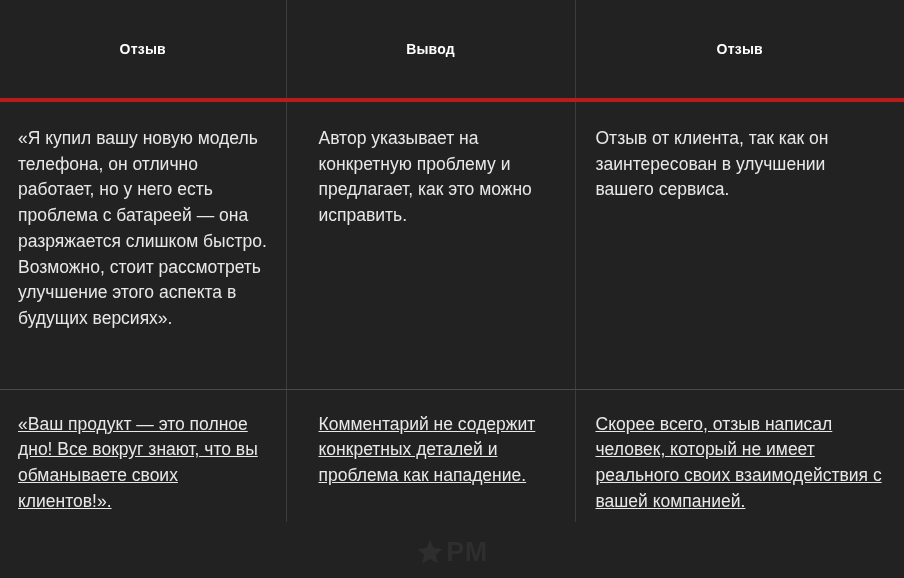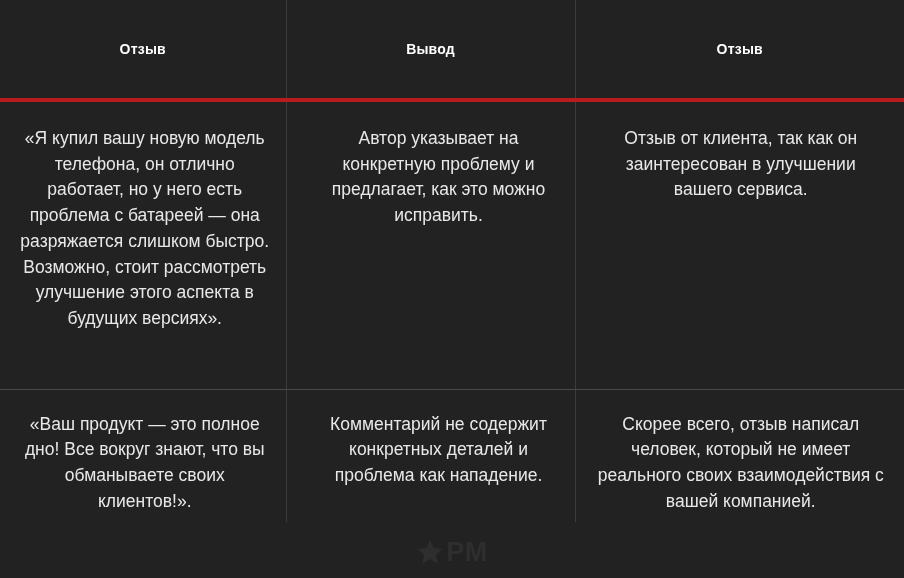--- a/index.html
+++ b/index.html
@@ -51,35 +51,35 @@
     border-right: 1px solid #3c3c3c;
   }
 
   
   tbody td {
     vertical-align: top;
     font-size: 17.5px;
     line-height: 1.47;
     color: #e8e8e8;
     padding: 24px 18px 28px 18px;
-    text-align: center;
   }
   tbody td.c-review,
   tbody td.c-analysis {
     border-right: 1px solid #3c3c3c;
   }
 
   tbody tr.row-first td {
     height: 289px;
     border-bottom: 1px solid #4a4a4a;
   }
   tbody tr.row-second td {
     height: 127px;
     padding-top: 22px;
     padding-bottom: 8px;
+    text-decoration: underline;
   }
 
   tbody td.c-review   { padding-left: 18px; padding-right: 14px; }
   tbody td.c-analysis { padding-left: 32px; padding-right: 16px; }
   tbody td.c-verdict  { padding-left: 20px; }
 
   .cell-text { display: block; }
 
   
   .watermark {

